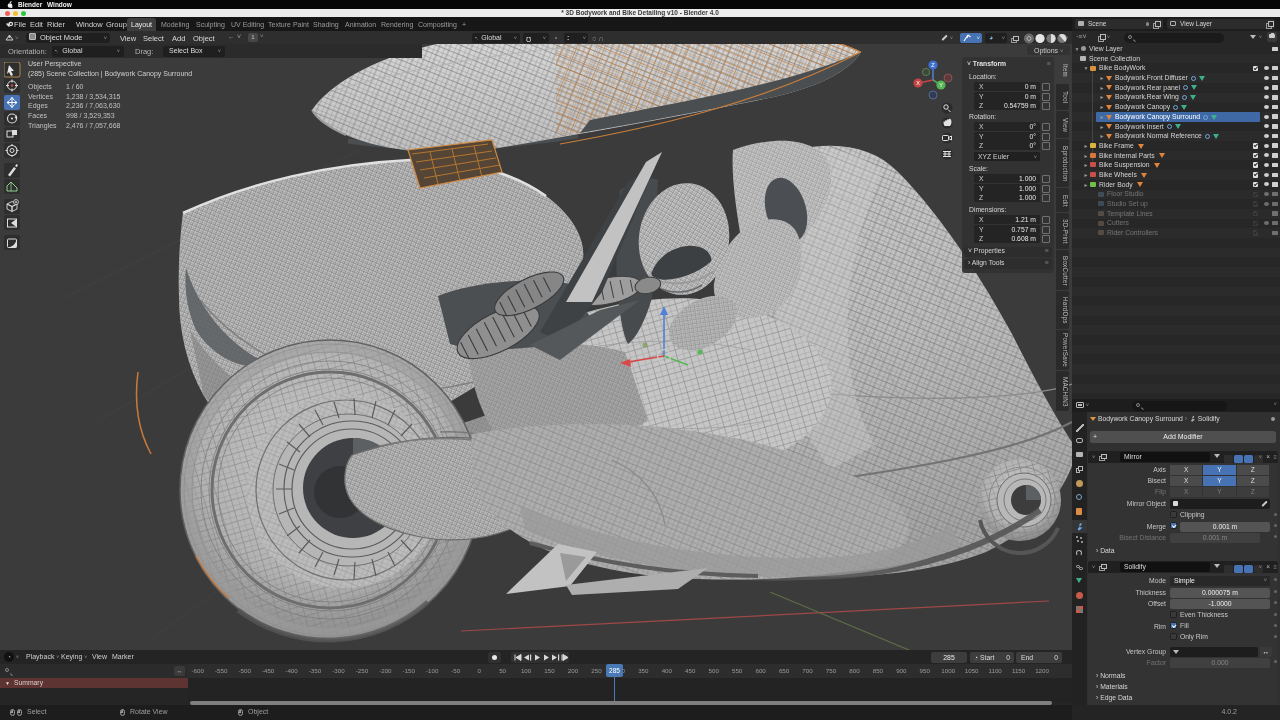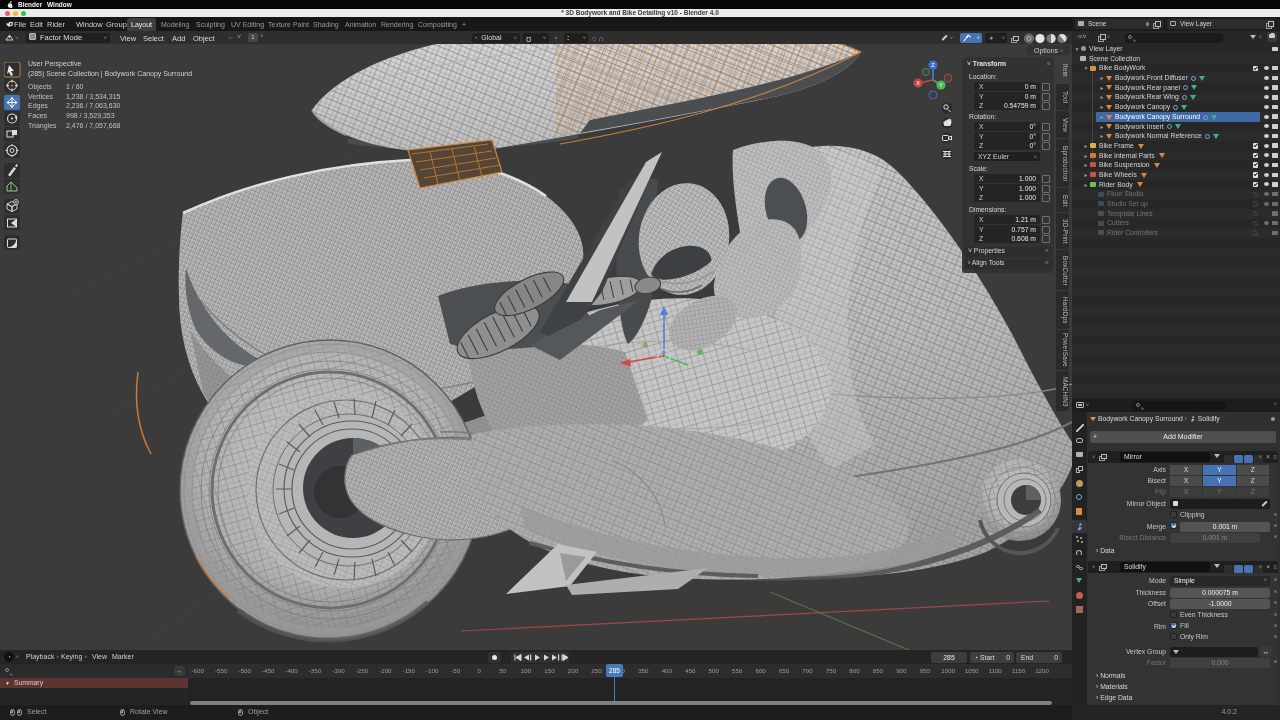--- a/index.html
+++ b/index.html
@@ -308,21 +308,21 @@
   </div>
   <div id="vphead" class="abs">
     
     <svg class="abs" style="left:5px;top:3px" width="9" height="8" viewBox="0 0 9 8">
         <path d="M1 6 L4.5 1 L8 6 Z" fill="none" stroke="#cfcfcf" stroke-width="1"></path>
         <circle cx="4.5" cy="3" r="1" fill="#cfcfcf"></circle>
       </svg>
     <span style="position:absolute;left:15px;top:4px;color:#888;font-size:6px">˅</span>
     <span class="pill" style="left:26px;top:1.5px;width:84px;height:10.5px;line-height:10.5px">
       <span style="position:absolute;left:3px;top:0.5px;width:7px;height:7px;border:1px solid #bbb;border-radius:1px;background:#8a8a8a"></span>
-      <span style="margin-left:14px;font-size:7.5px">Factor Mode</span><span style="position:absolute;right:3px;font-size:5.5px;color:#999">˅</span>
+      <span style="margin-left:14px;font-size:7.5px">Object Mode</span><span style="position:absolute;right:3px;font-size:5.5px;color:#999">˅</span>
     </span>
     <span class="m abs" style="left:120px;top:3px">View</span>
     <span class="m abs" style="left:143px;top:3px">Select</span>
     <span class="m abs" style="left:172px;top:3px">Add</span>
     <span class="m abs" style="left:193px;top:3px">Object</span>
     <span class="abs" style="left:228px;top:2px;color:#9a9a9a;font-size:7px">← ˅</span>
     <span class="abs pill" style="left:248px;top:2px;width:10px;height:9px;background:#474747;color:#ccc;font-size:6px;text-align:center;line-height:9px">1</span>
     <span class="abs" style="left:260px;top:2px;color:#9a9a9a;font-size:6px">˅</span>
     
     <span class="pill" style="left:472px;top:1.5px;width:48px;height:10.5px;line-height:10.5px"><span style="display:inline-block;margin-left:3px;font-size:6.5px;transform:rotate(-45deg)">↑</span><span style="margin-left:3px;font-size:7px">Global</span><span style="position:absolute;right:3px;font-size:5.5px;color:#999">˅</span></span>
@@ -342,20 +342,26 @@
         <circle cx="5" cy="5.5" r="4.6" fill="#666"></circle>
           <circle cx="5" cy="5.5" r="4.6" fill="none" stroke="#888" stroke-width="0.6"></circle>
           <circle cx="5" cy="5.5" r="2" fill="none" stroke="#ccc" stroke-width="0.8"></circle>
         <circle cx="16" cy="5.5" r="4.6" fill="#e6e6e6"></circle>
         <circle cx="27" cy="5.5" r="4.6" fill="#777"></circle>
           <path d="M27 0.9 A4.6 4.6 0 0 1 27 10.1 Z" fill="#ddd"></path>
         <circle cx="38" cy="5.5" r="4.6" fill="#777"></circle>
           <path d="M35 2 A4.6 4.6 0 0 1 41 9 Z" fill="#ddd"></path>
       </svg></span>
     <span class="abs" style="left:1065px;top:4px;color:#999;font-size:5.5px">˅</span>
+  </div>
+  <div id="toolset" class="abs">
+    <span class="abs" style="left:8px;top:3px;color:#b5b5b5">Orientation:</span>
+    <span class="pill" style="left:52px;top:2px;width:72px;height:10.5px;line-height:10.5px"><span style="display:inline-block;margin-left:3px;font-size:6.5px;transform:rotate(-45deg)">↑</span><span style="margin-left:4px;font-size:7px">Global</span><span style="position:absolute;right:4px;font-size:5.5px;color:#999">˅</span></span>
+    <span class="abs" style="left:135px;top:3px;color:#b5b5b5">Drag:</span>
+    <span class="pill" style="left:163px;top:2px;width:62px;height:10.5px;line-height:10.5px"><span style="margin-left:6px;font-size:7px">Select Box</span><span style="position:absolute;right:4px;font-size:5.5px;color:#999">˅</span></span>
   </div>
 
   <div class="abs" style="left:1027px;top:45px;width:43px;height:10px;background:#333333;border-radius:2px;color:#ccc;font-size:7px;line-height:11px"><span style="margin-left:7px">Options</span> <span style="font-size:5.5px;color:#999">˅</span></div>
 
   <div class="abs" id="toolcol">
     <svg class="abs" style="left:4px;top:62px" width="17" height="196" viewBox="0 0 17 196">
       <g>
         <rect x="0" y="0" width="16" height="15" rx="2" fill="#2e2e2e" stroke="#c89c50" stroke-width="0.8"></rect>
         <path d="M5,3 l5,6 l-3,0 l2,4 l-2,1 l-2,-4 l-2,2 Z" fill="#e8e8e8"></path>
         <rect x="0" y="16" width="16" height="15" rx="2" fill="#2e2e2e"></rect>

